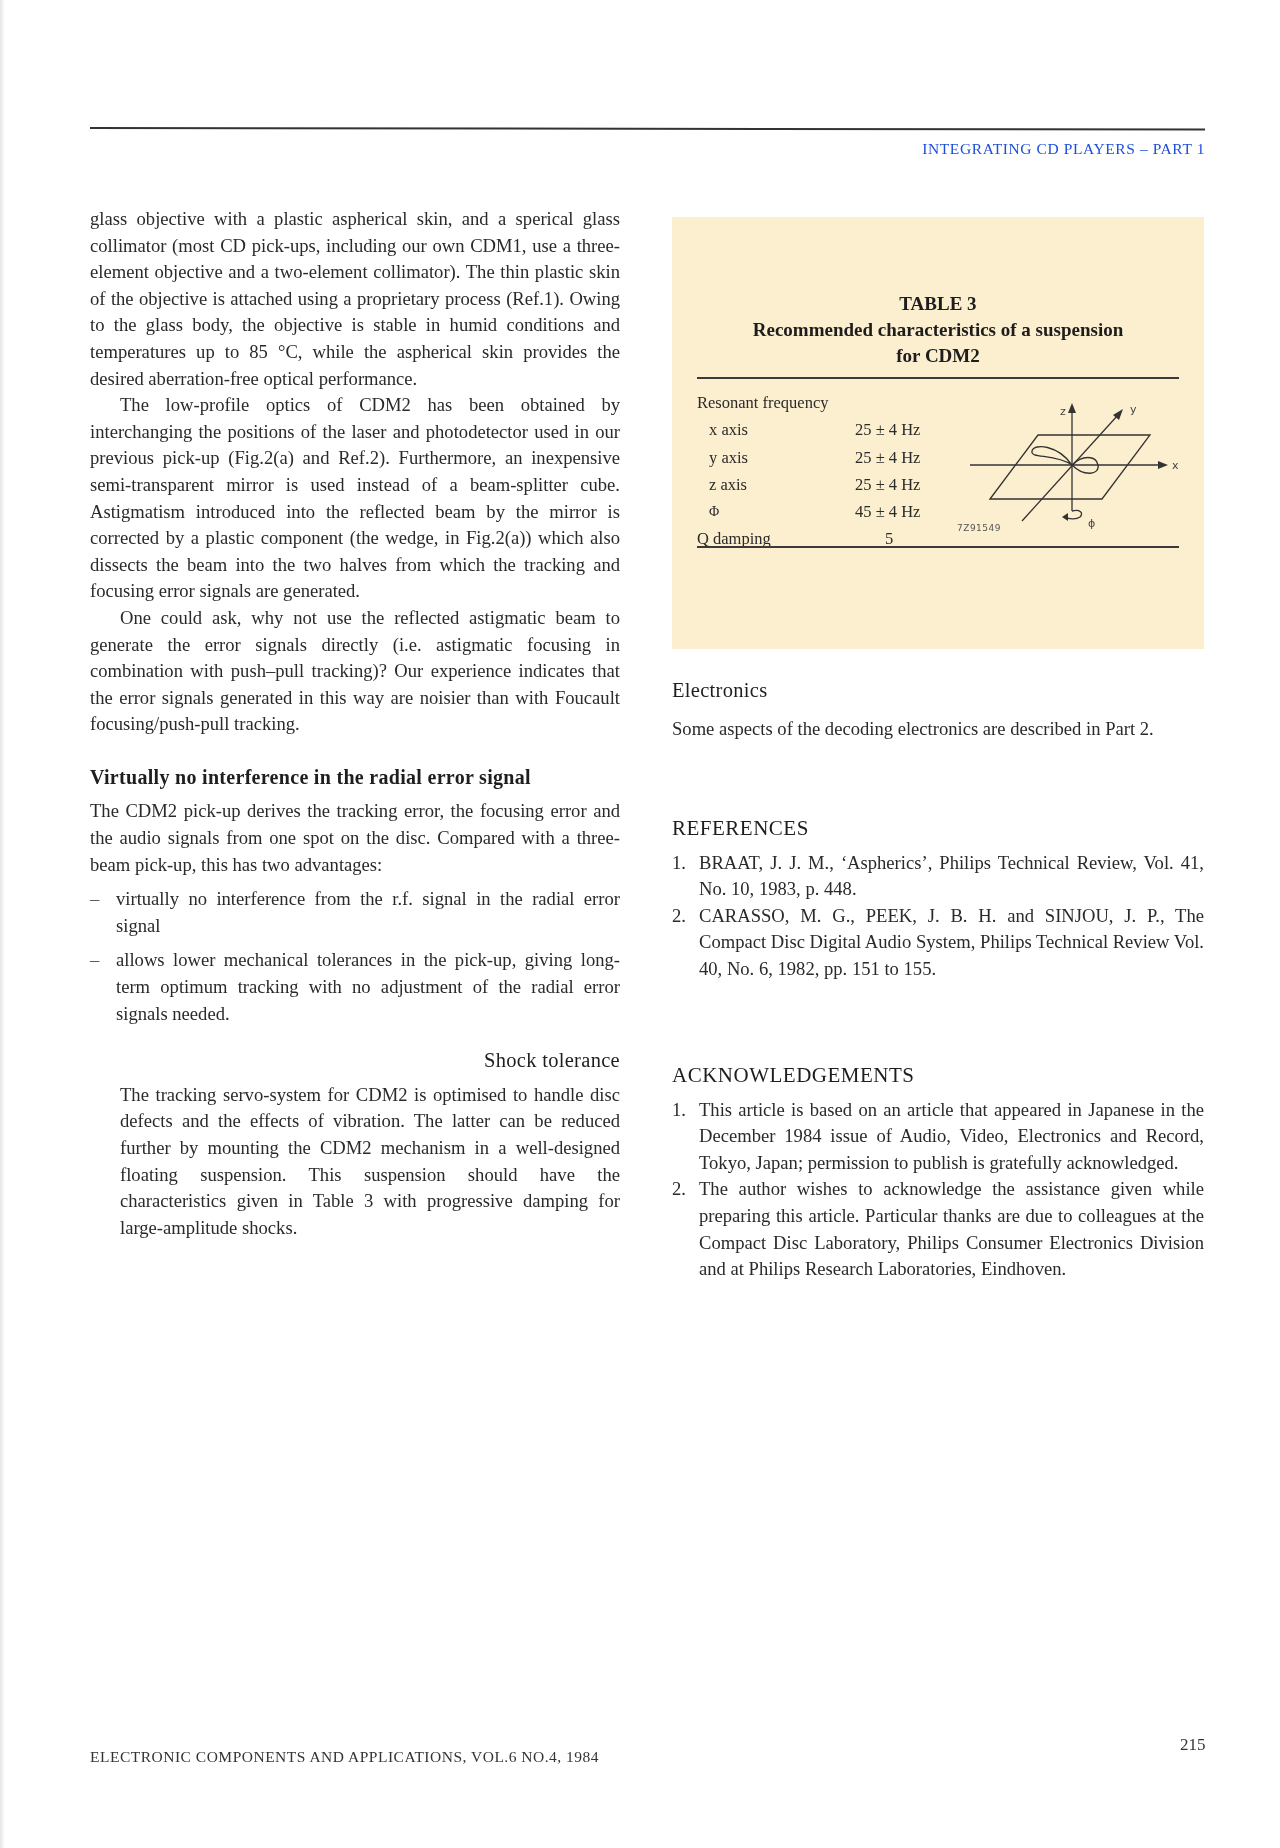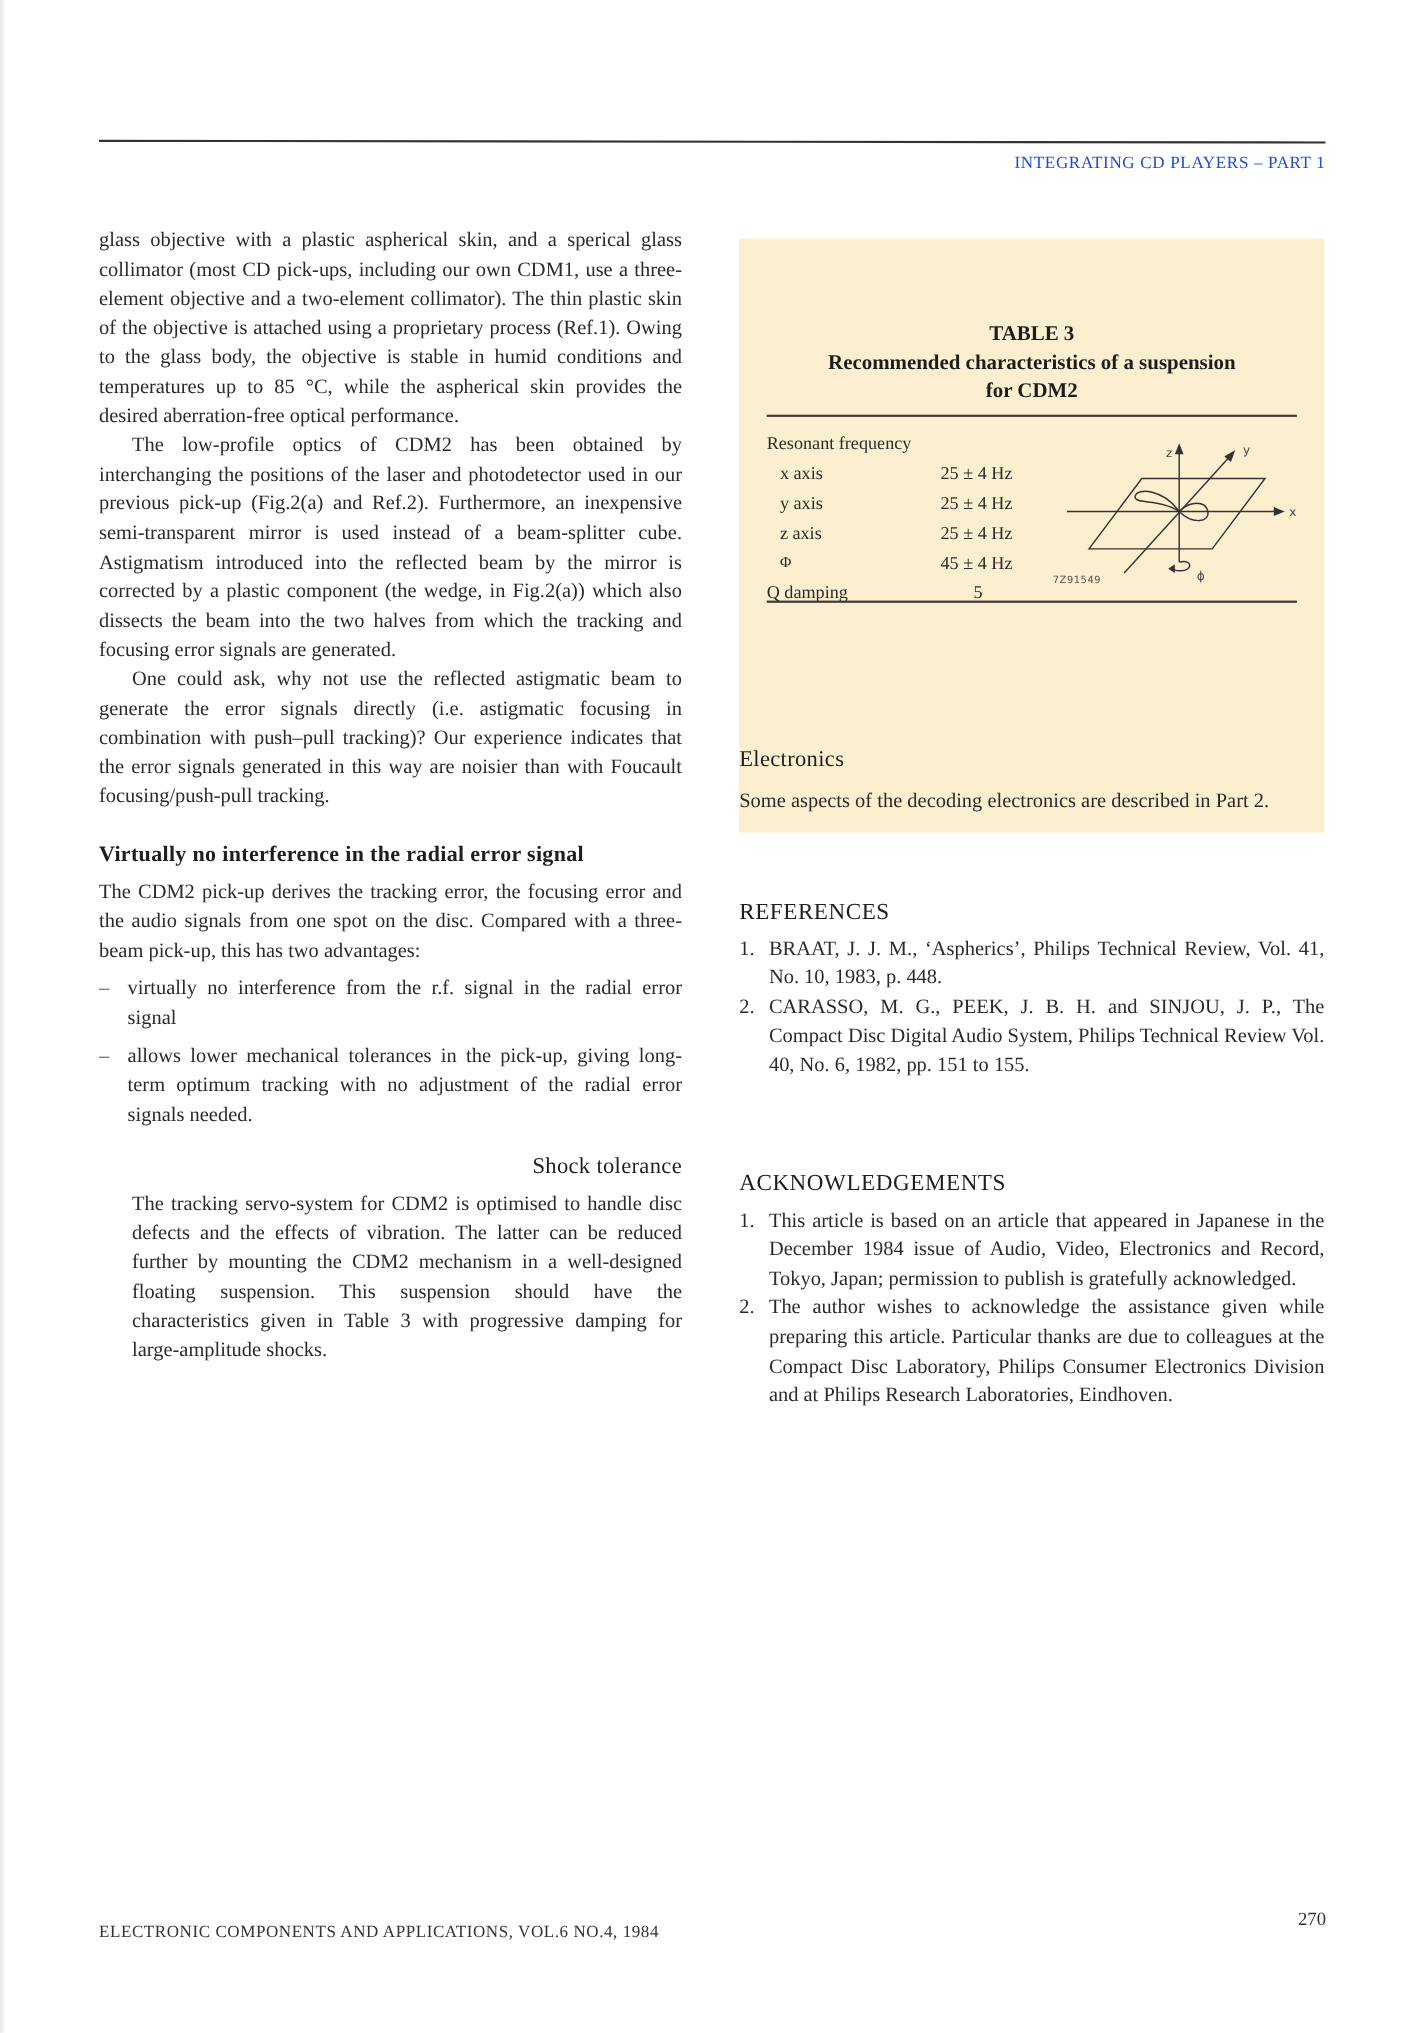--- a/index.html
+++ b/index.html
@@ -17,21 +17,21 @@
   p.indent { text-indent:30px; }
   h2 { font-weight:normal; font-size:20.5px; margin:0; color:#1e1e1e; letter-spacing:0.3px; }
   h2.bold { font-weight:bold; }
   h2.caps { font-size:21px; letter-spacing:0.5px; }
   .dash-list { list-style:none; margin:8px 0 0 0; padding:0; }
   .dash-list li { position:relative; padding-left:26px; text-align:justify; margin-bottom:8px; }
   .dash-list li .dash { position:absolute; left:0; top:0; color:#555; }
   .num-list { list-style:none; margin:8px 0 0 0; padding:0; }
   .num-list li { position:relative; padding-left:27px; text-align:justify; }
   .num-list li .num { position:absolute; left:0; top:0; }
-  .table-box { position:absolute; left:672px; top:217px; width:532px; height:540px;
+  .table-box { position:absolute; left:672px; top:217px; width:532px; height:432px;
                background:#fcefcf; }
   .table-title { position:absolute; left:0; top:74px; width:100%; text-align:center;
                  font-weight:bold; font-size:19px; line-height:26px; color:#1d1d1d; }
   .table-rule { position:absolute; left:25px; width:482px; height:2px; background:#3a3a3a; }
   .trows { position:absolute; left:25px; top:172px; font-size:16.5px; line-height:27.3px; color:#2a2a2a; }
   .trow { position:relative; height:27.3px; }
   .trow .lbl { position:absolute; left:0; white-space:nowrap; }
   .trow .lbl.sub { left:12px; }
   .trow .val { position:absolute; left:158px; white-space:nowrap; }
   .trow .val.center { left:188px; }
@@ -141,13 +141,13 @@
 
 <div class="sec" style="top:1062px;">
   <h2 class="caps">ACKNOWLEDGEMENTS</h2>
   <ol class="num-list">
     <li><span class="num">1.</span><span>This article is based on an article that appeared in Japanese in the December 1984 issue of Audio, Video, Electronics and Record, Tokyo, Japan; permission to publish is gratefully acknowledged.</span></li>
     <li><span class="num">2.</span><span>The author wishes to acknowledge the assistance given while preparing this article. Particular thanks are due to colleagues at the Compact Disc Laboratory, Philips Consumer Electronics Division and at Philips Research Laboratories, Eindhoven.</span></li>
   </ol>
 </div>
 
 <div class="footer">ELECTRONIC COMPONENTS AND APPLICATIONS, VOL.6 NO.4, 1984</div>
-<div class="page-num">270</div>
+<div class="page-num">215</div>
 
 </body></html>

